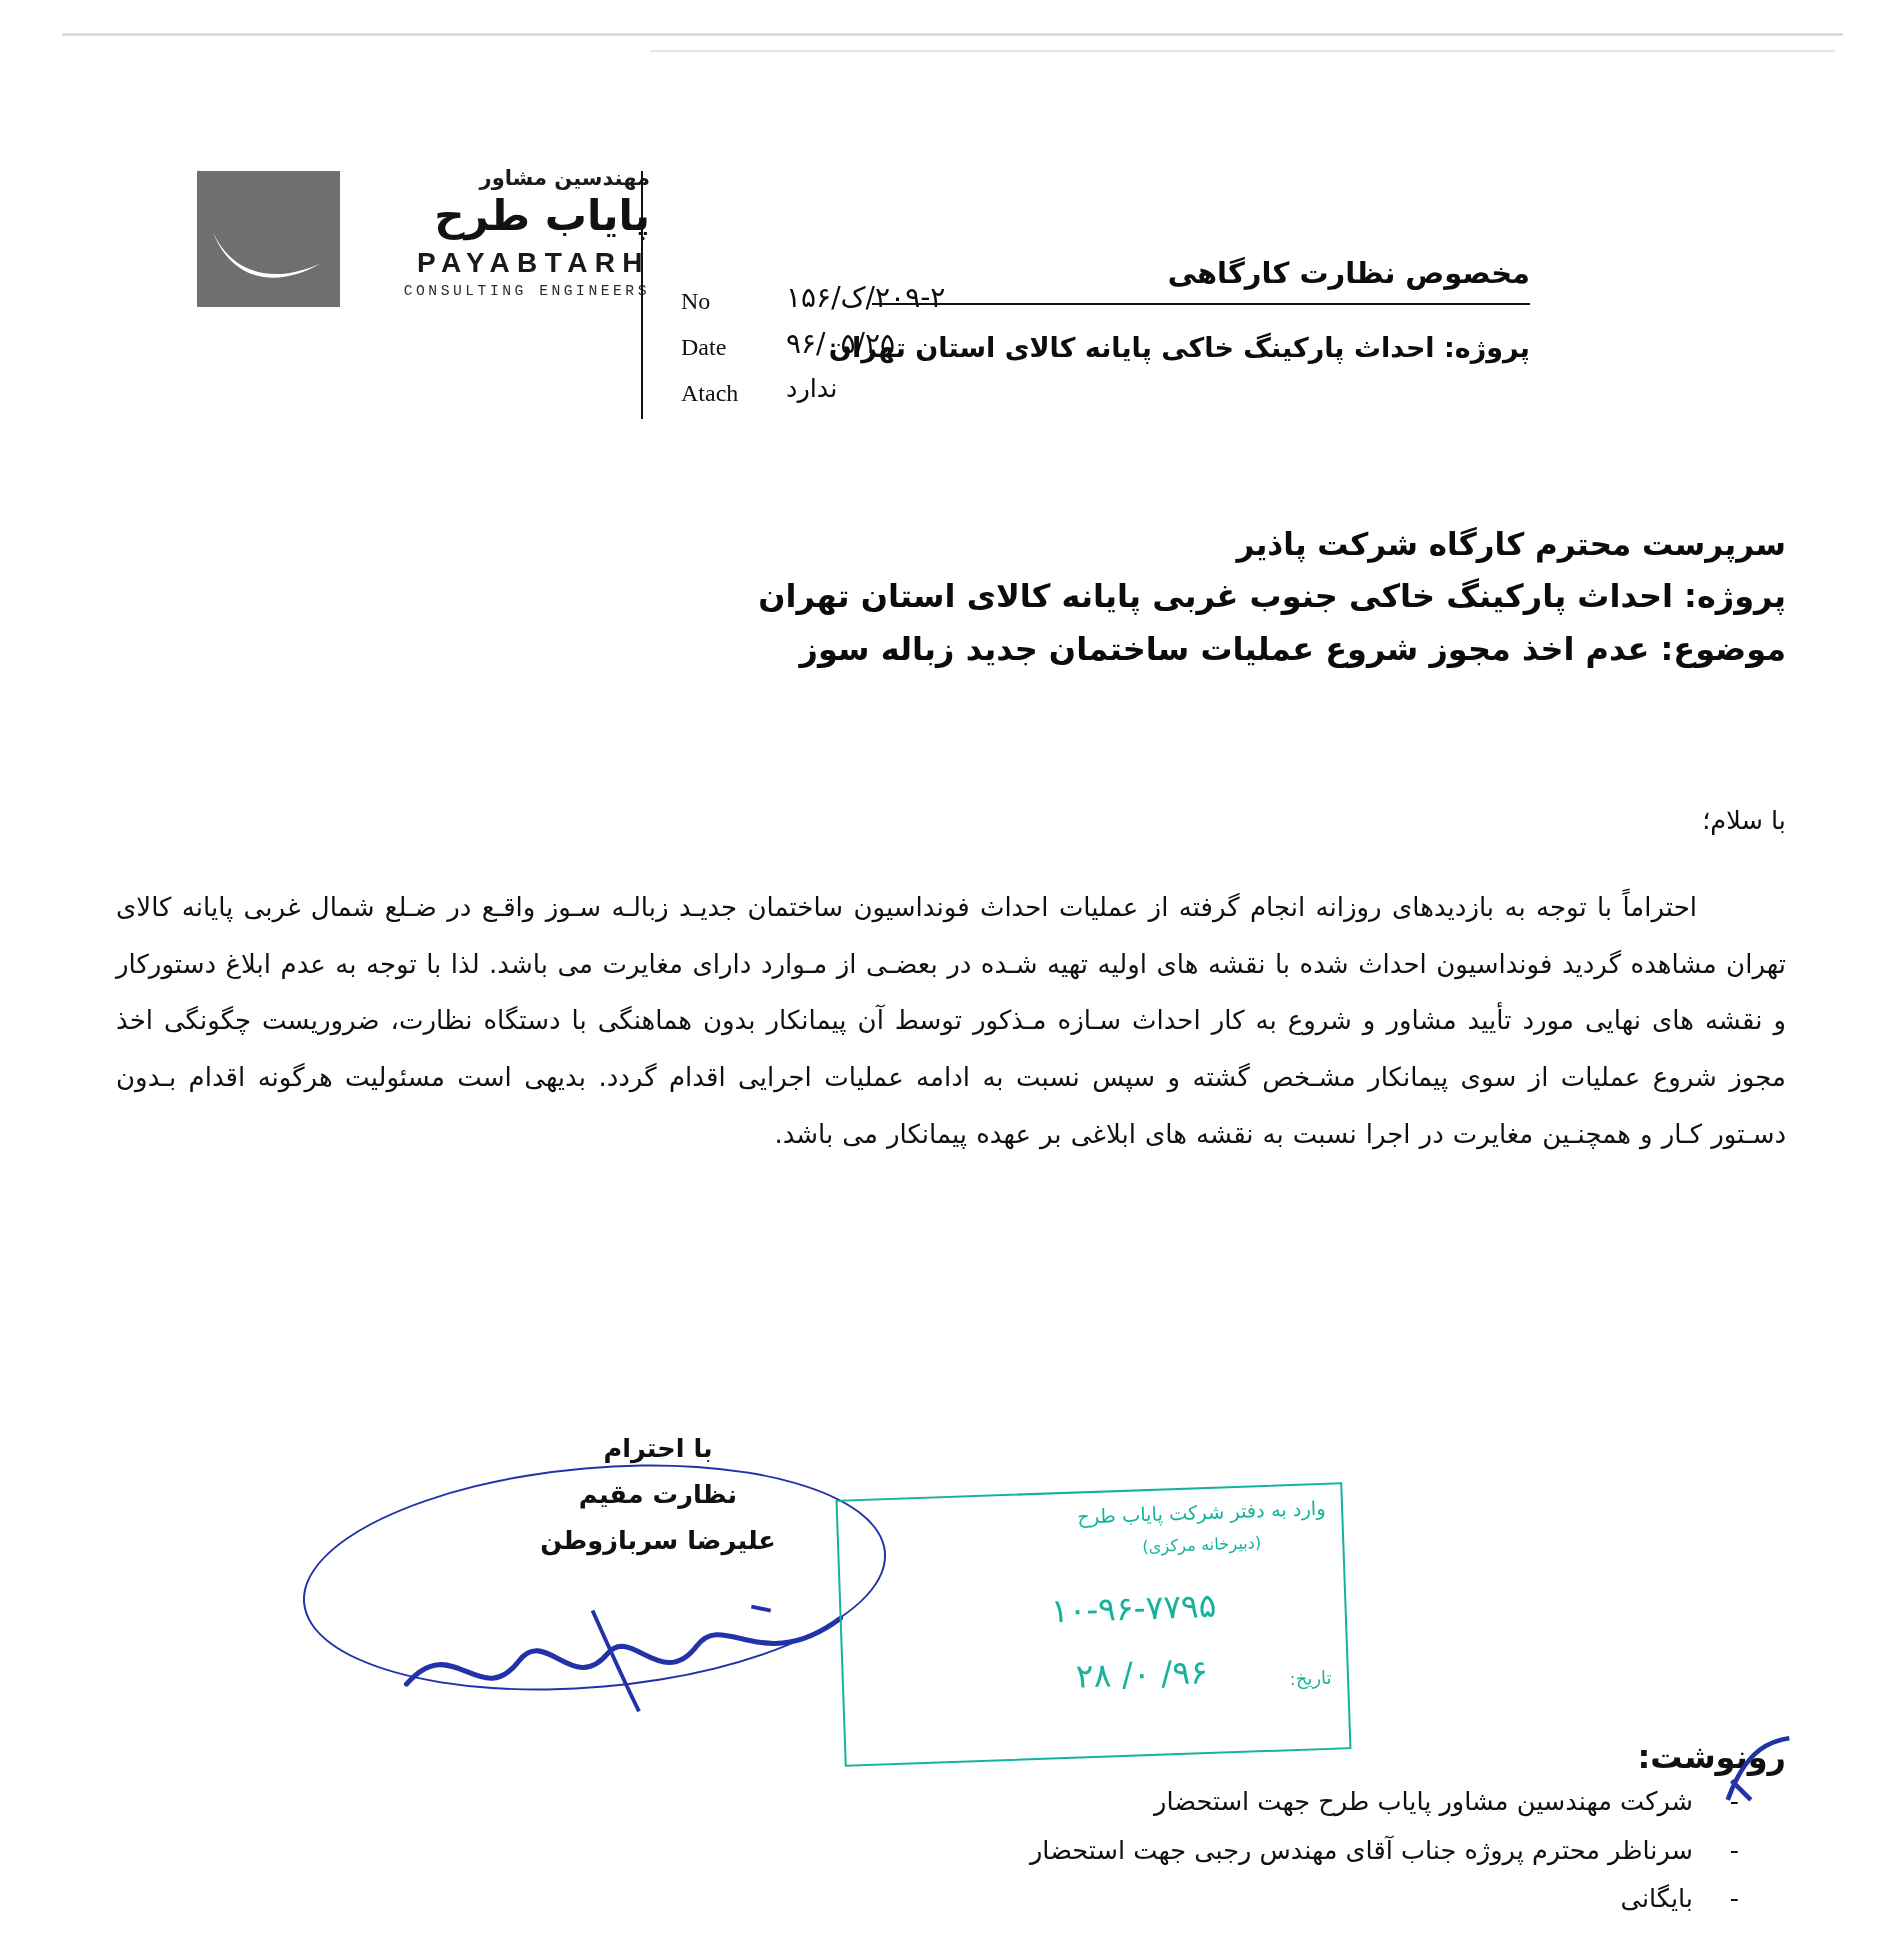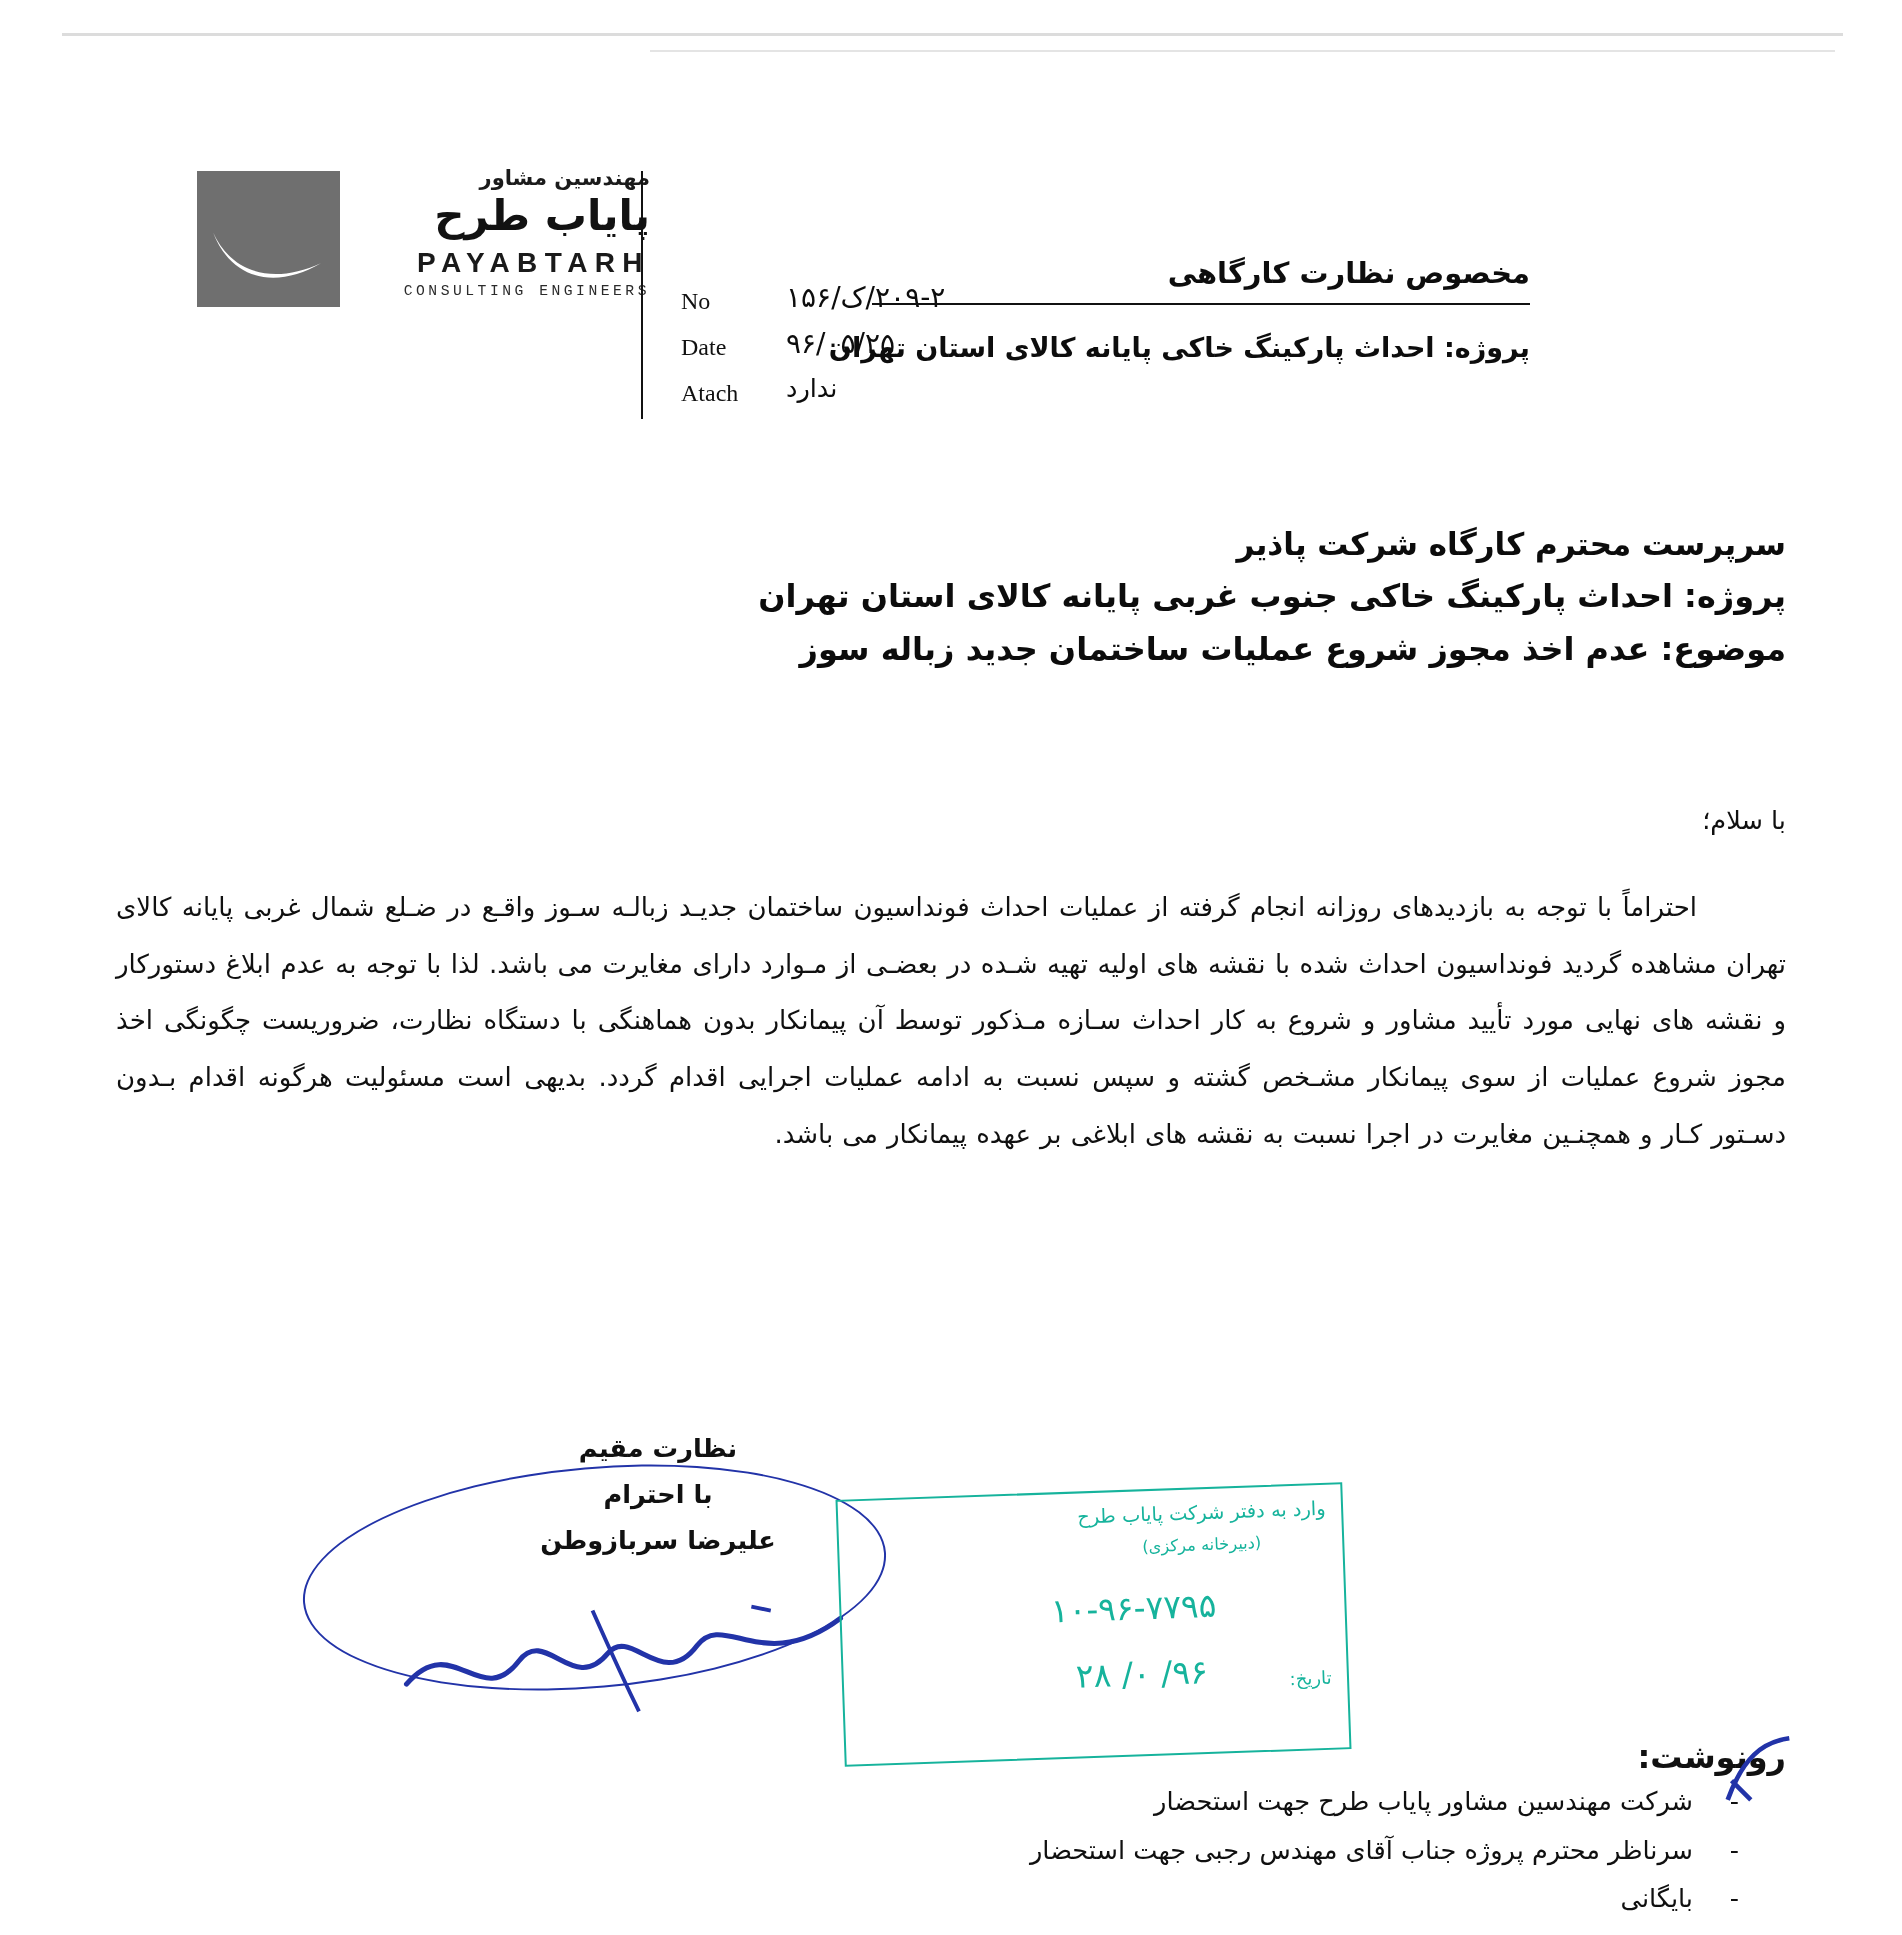--- a/index.html
+++ b/index.html
@@ -406,22 +406,22 @@
     <div class="line l3">موضوع: عدم اخذ مجوز شروع عملیات ساختمان جدید زباله سوز</div>
   </div>
 
   <div class="salam">با سلام؛</div>
 
   <div class="body-text">
     <span class="indent"></span><span>احتراماً با توجه به بازدیدهای روزانه انجام گرفته از عملیات احداث فونداسیون ساختمان جدیـد زبالـه سـوز واقـع در ضـلع شمال غربی پایانه کالای تهران مشاهده گردید فونداسیون احداث شده با نقشه های اولیه تهیه شـده در بعضـی از مـوارد دارای مغایرت می باشد. لذا با توجه به عدم ابلاغ دستورکار و نقشه های نهایی مورد تأیید مشاور و شروع به کار احداث سـازه مـذکور توسط آن پیمانکار بدون هماهنگی با دستگاه نظارت، ضروریست چگونگی اخذ مجوز شروع عملیات از سوی پیمانکار مشـخص گشته و سپس نسبت به ادامه عملیات اجرایی اقدام گردد. بدیهی است مسئولیت هرگونه اقدام بـدون دسـتور کـار و همچنـین مغایرت در اجرا نسبت به نقشه های ابلاغی بر عهده پیمانکار می باشد.</span>
   </div>
 
   <div class="sign-block">
+    <div class="l">با احترام</div>
     <div class="l">نظارت مقیم</div>
-    <div class="l">با احترام</div>
     <div class="l">علیرضا سربازوطن</div>
   </div>
   <div class="sign-ellipse"></div>
   <svg class="sign-ink" viewBox="0 0 1200 330">
     <path d="M40,230 C160,90 230,300 330,170 C400,80 470,260 560,150 C620,80 700,250 790,130 C860,40 960,210 1160,60" fill="none" stroke="#2233a8" stroke-width="13" stroke-linecap="round"></path>
     <path d="M520,40 C560,130 600,220 640,300" fill="none" stroke="#2233a8" stroke-width="10"></path>
     <path d="M930,30 L980,40" fill="none" stroke="#2233a8" stroke-width="10"></path>
   </svg>
 
   <div class="stamp">

